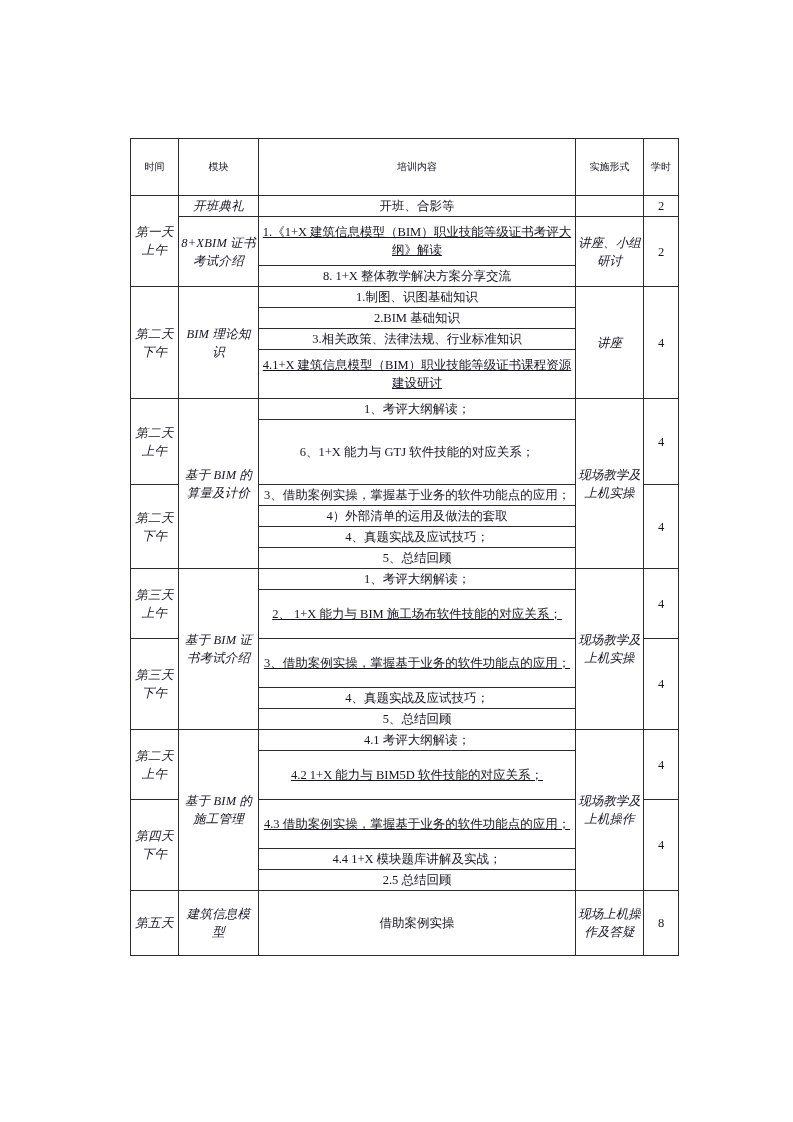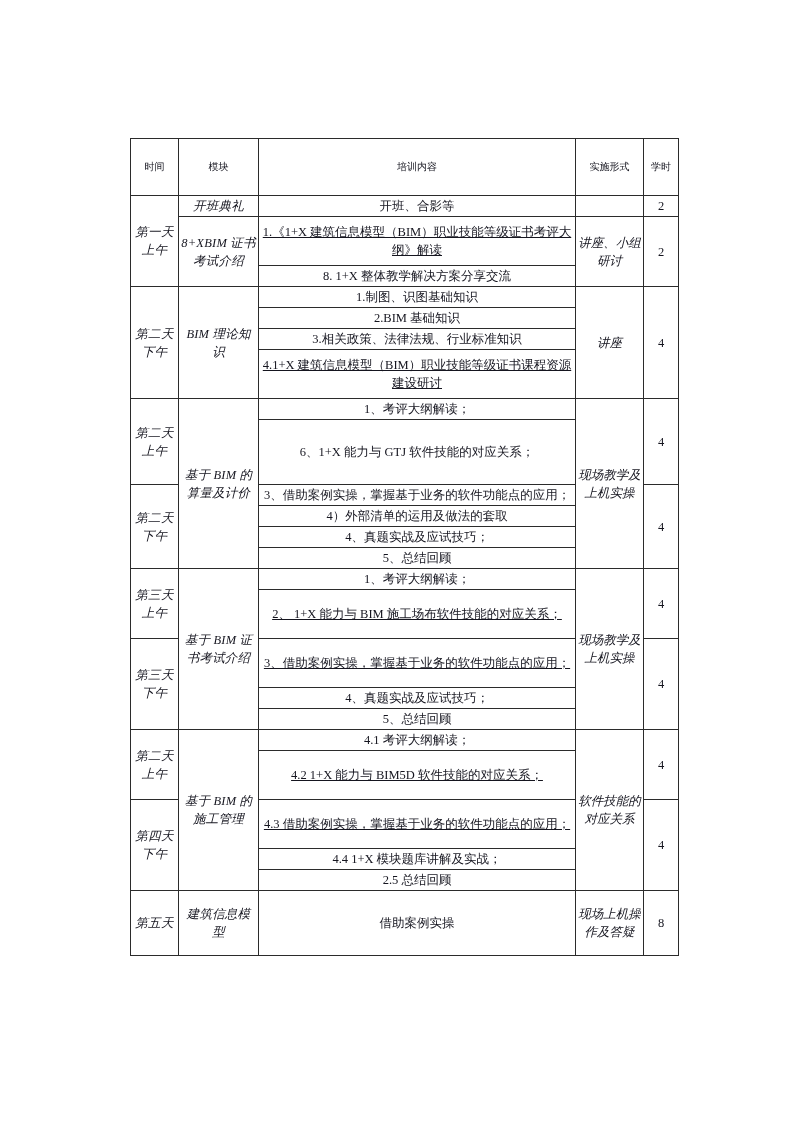--- a/index.html
+++ b/index.html
@@ -181,21 +181,21 @@
         <td class="content-cell">4、真题实战及应试技巧；</td>
       </tr>
       <tr>
         <td class="content-cell">5、总结回顾</td>
       </tr>
 
       <tr>
         <td class="time-cell vtxt" rowspan="2">第二天上午</td>
         <td class="module-cell" rowspan="5">基于 BIM 的施工管理</td>
         <td class="content-cell">4.1  考评大纲解读；</td>
-        <td class="form-cell" rowspan="5">软件技能的对应关系</td>
+        <td class="form-cell" rowspan="5">现场教学及上机操作</td>
         <td class="hours-cell" rowspan="2">4</td>
       </tr>
       <tr>
         <td class="content-cell tall">4.2 1+X 能力与 BIM5D 软件技能的对应关系；</td>
       </tr>
       <tr>
         <td class="time-cell vtxt" rowspan="3">第四天下午</td>
         <td class="content-cell tall">4.3 借助案例实操，掌握基于业务的软件功能点的应用；</td>
         <td class="hours-cell" rowspan="3">4</td>
       </tr>

